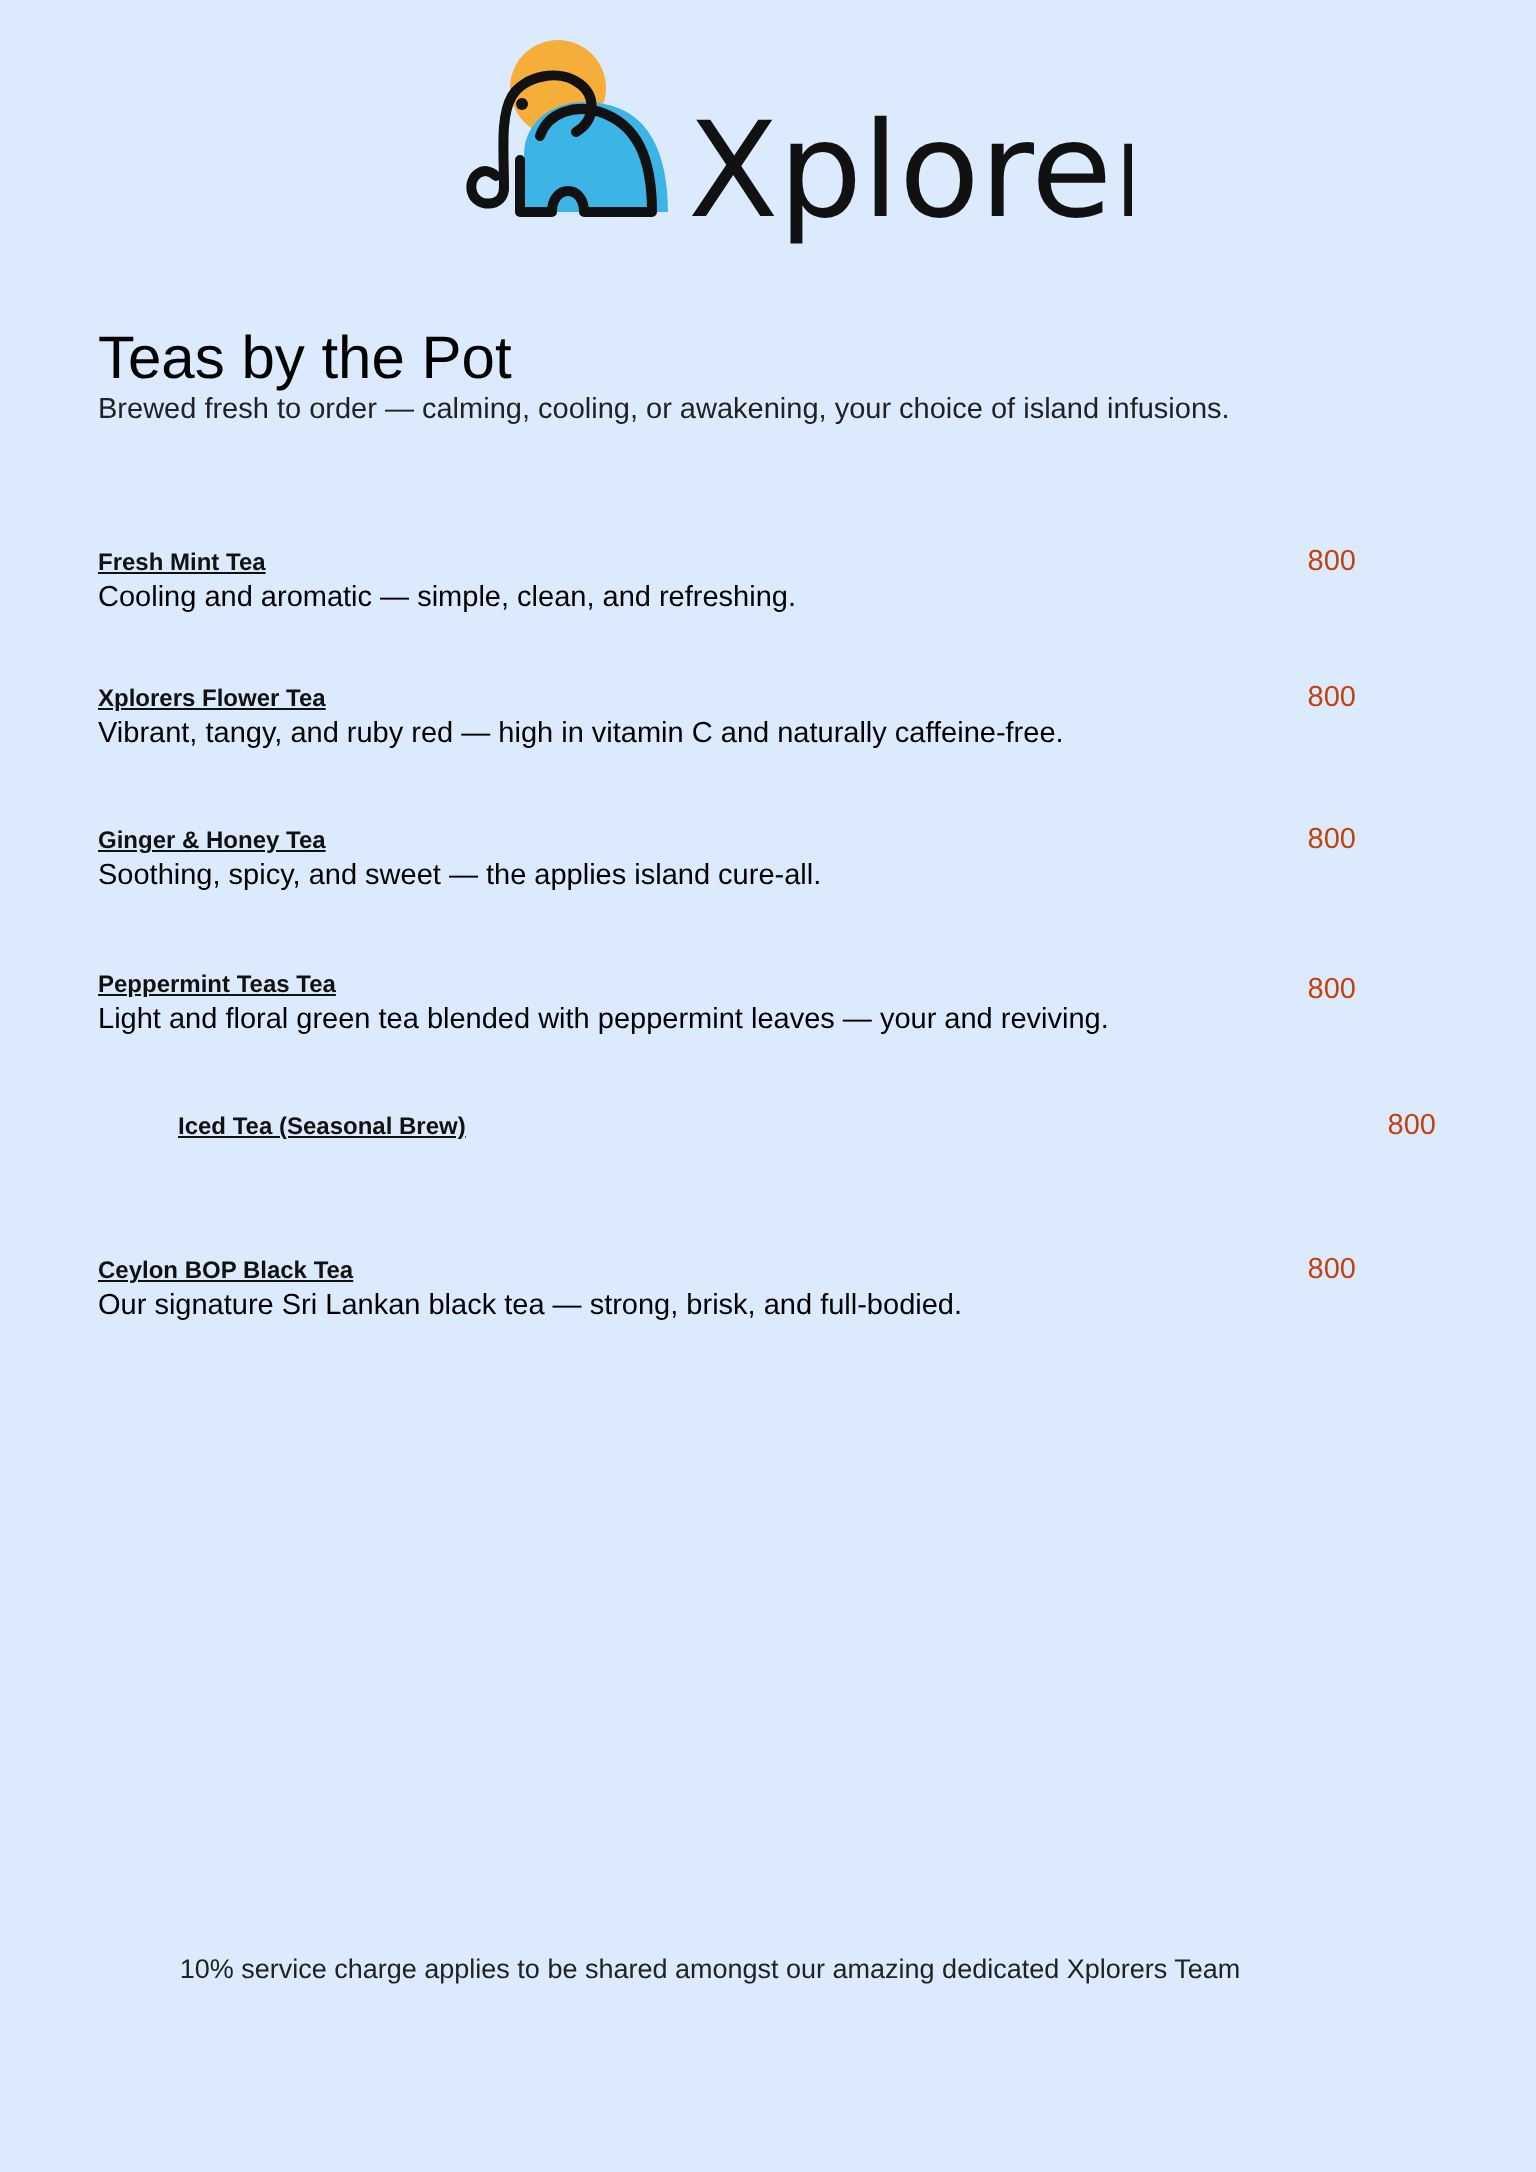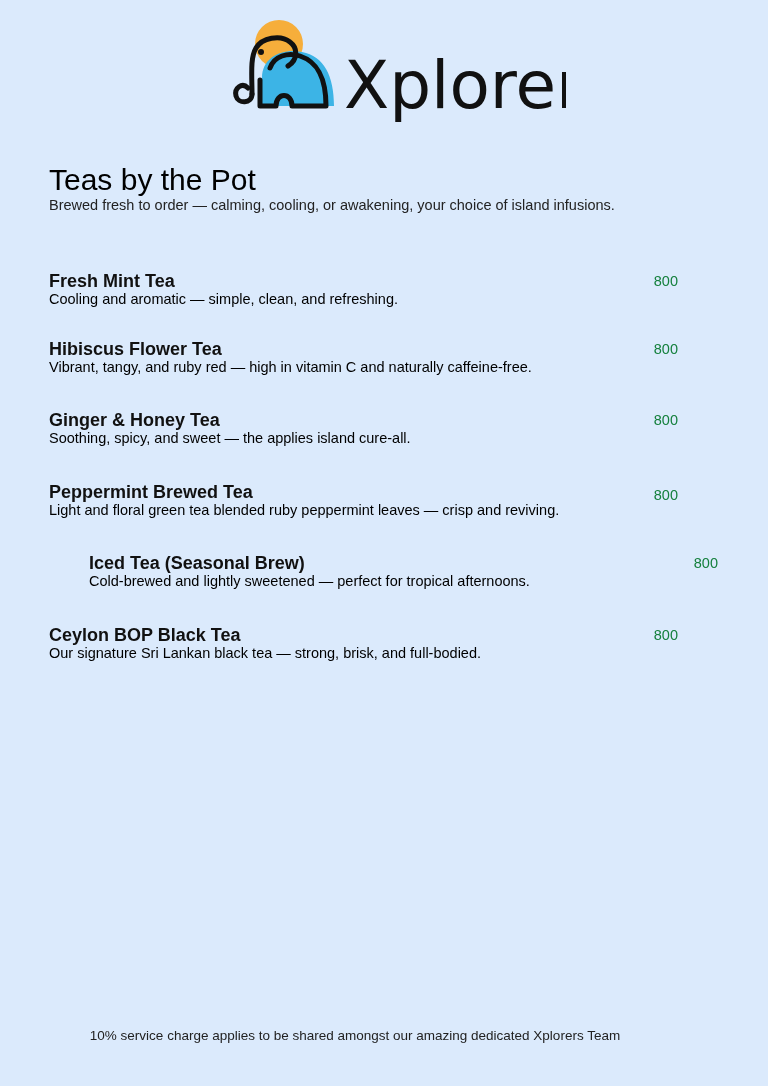--- a/index.html
+++ b/index.html
@@ -23,33 +23,34 @@
   }
   .subtitle {
     position: absolute; left: 49px; top: 197px;
     font-size: 14.5px; color: #222; margin: 0;
     white-space: nowrap;
   }
   .item {
     position: absolute; left: 49px; width: 630px;
   }
   .item-name {
-    font-size: 18px; font-weight: bold; color: #111;
+    font-size: 12px; font-weight: bold; color: #111;
     line-height: 18px;
+    text-decoration: underline;
   }
   .item-desc {
     font-size: 14.5px; color: #000000; line-height: 19px;
     white-space: nowrap;
   }
   .item-price {
     position: absolute; right: 1px; top: 0;
-    font-size: 14.5px; color: #15803d; line-height: 18px;
+    font-size: 14.5px; color: #c2410c; line-height: 18px;
   }
   .footer {
-    position: absolute; left: 0; width: 696px; top: 1028px;
+    position: absolute; left: 0; width: 696px; top: 977px;
     text-align: center; font-size: 13.5px; color: #222;
     padding-left: 14px; box-sizing: border-box;
   }
 </style>
 </head>
 <body>
 
 <div class="logo">
   <svg width="340" height="115" viewBox="0 0 340 115">
 
@@ -71,40 +72,39 @@
 <h1 class="heading">Teas by the Pot</h1>
 <p class="subtitle">Brewed fresh to order — calming, cooling, or awakening, your choice of island infusions.</p>
 
 <div class="item" style="top:272px;">
   <div class="item-name">Fresh Mint Tea</div>
   <div class="item-desc">Cooling and aromatic — simple, clean, and refreshing.</div>
   <div class="item-price">800</div>
 </div>
 
 <div class="item" style="top:340px;">
-  <div class="item-name">Hibiscus Flower Tea</div>
+  <div class="item-name">Xplorers Flower Tea</div>
   <div class="item-desc">Vibrant, tangy, and ruby red — high in vitamin C and naturally caffeine-free.</div>
   <div class="item-price">800</div>
 </div>
 
 <div class="item" style="top:411px;">
   <div class="item-name">Ginger &amp; Honey Tea</div>
   <div class="item-desc">Soothing, spicy, and sweet — the applies island cure-all.</div>
   <div class="item-price">800</div>
 </div>
 
 <div class="item" style="top:483px;">
-  <div class="item-name">Peppermint Brewed Tea</div>
-  <div class="item-desc">Light and floral green tea blended ruby peppermint leaves — crisp and reviving.</div>
+  <div class="item-name">Peppermint Teas Tea</div>
+  <div class="item-desc">Light and floral green tea blended with peppermint leaves — your and reviving.</div>
   <div class="item-price" style="top:3px;">800</div>
 </div>
 
 <div class="item" style="top:554px;margin-left:40px;">
   <div class="item-name">Iced Tea (Seasonal Brew)</div>
-  <div class="item-desc">Cold-brewed and lightly sweetened — perfect for tropical afternoons.</div>
   <div class="item-price">800</div>
 </div>
 
 <div class="item" style="top:626px;">
   <div class="item-name">Ceylon BOP Black Tea</div>
   <div class="item-desc">Our signature Sri Lankan black tea — strong, brisk, and full-bodied.</div>
   <div class="item-price">800</div>
 </div>
 
 <div class="footer">10% service charge applies to be shared amongst our amazing dedicated Xplorers Team</div>

